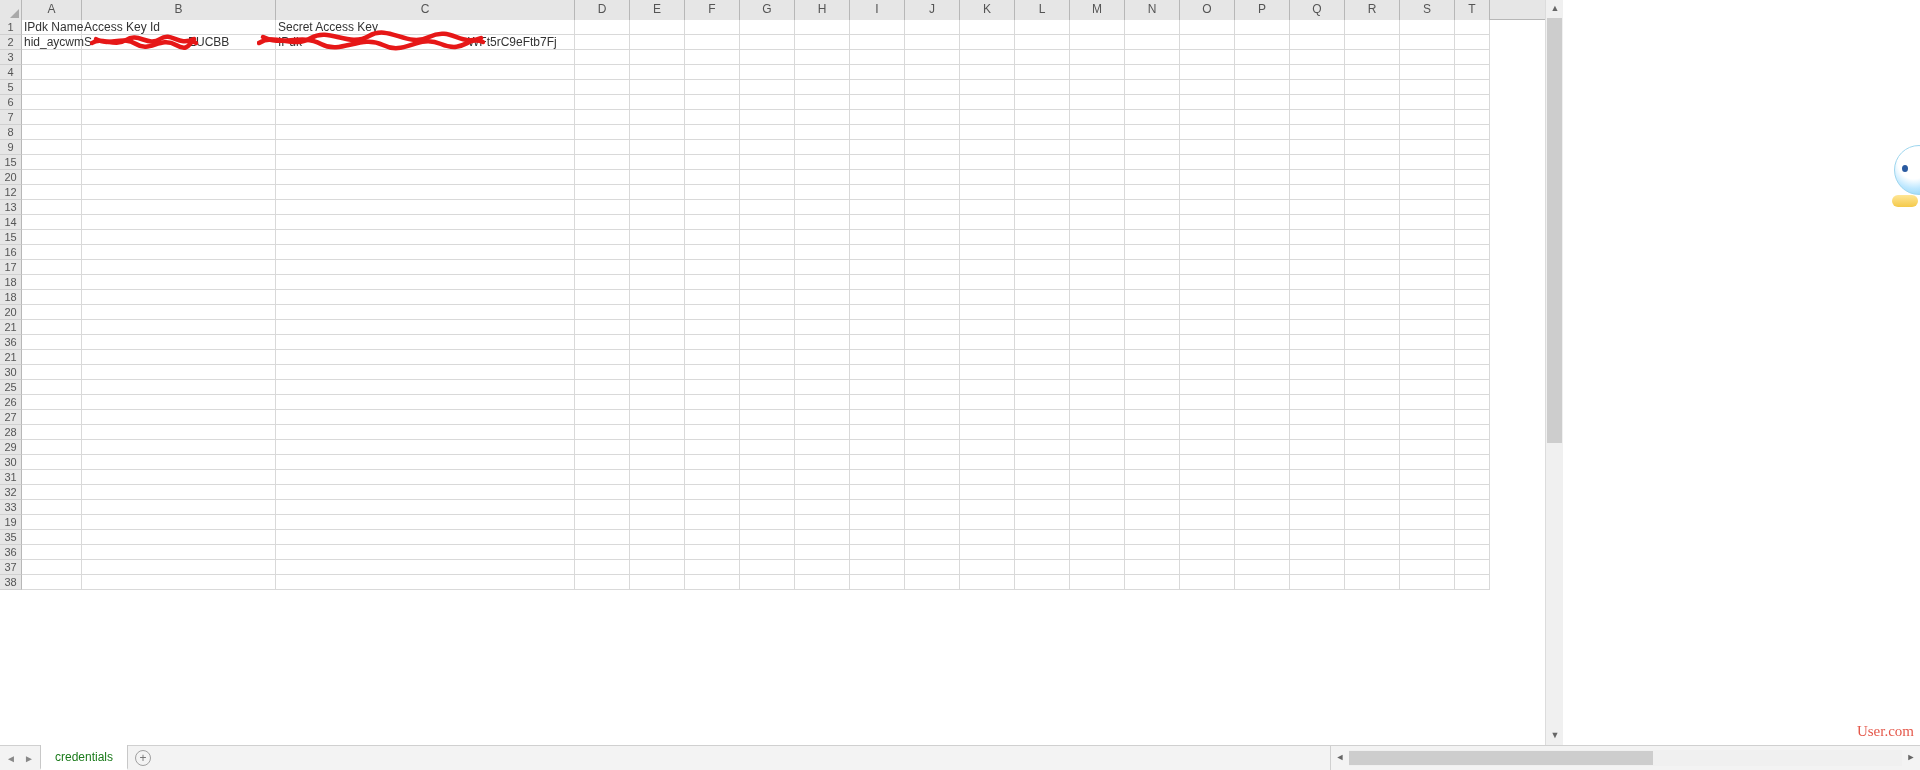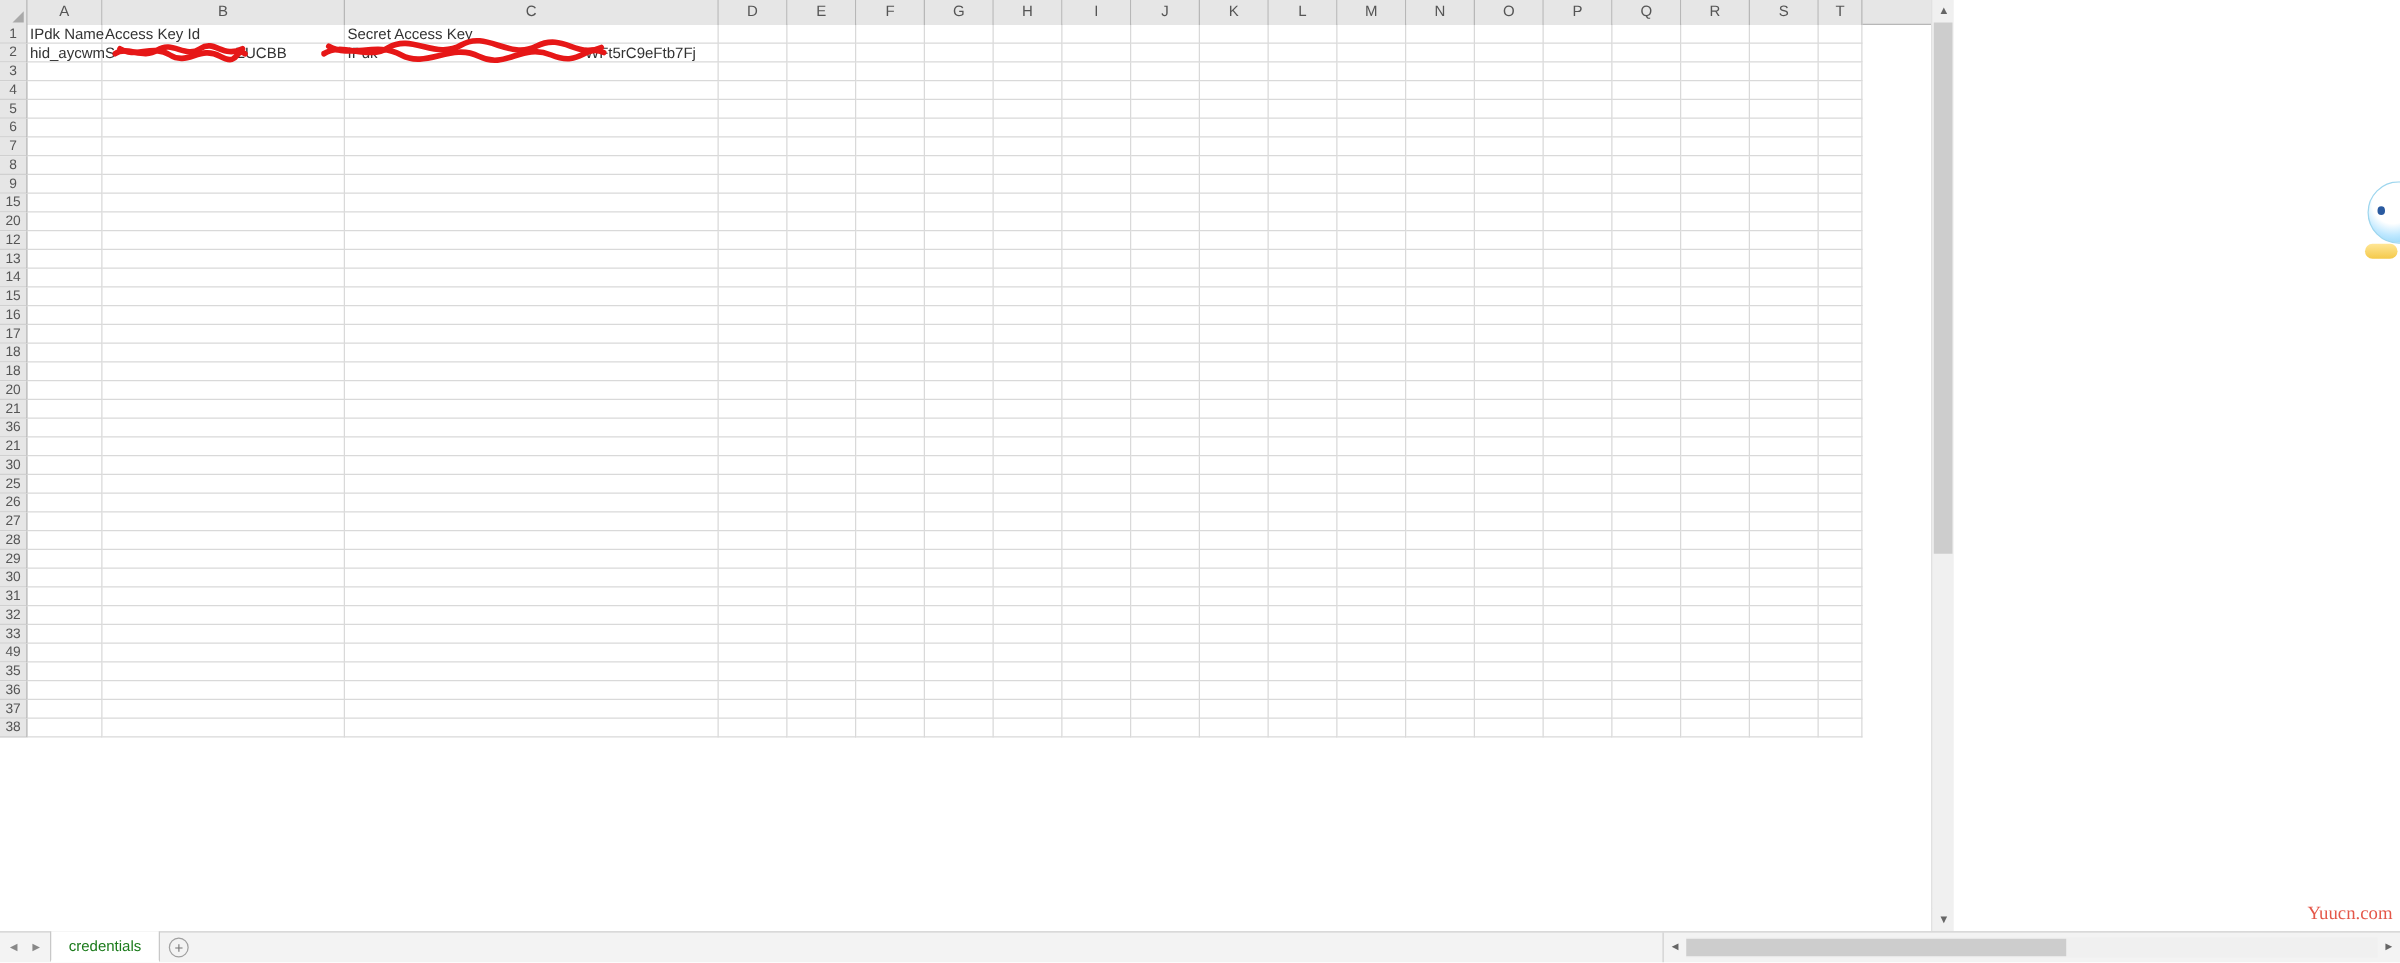--- a/index.html
+++ b/index.html
@@ -1021,21 +1021,21 @@
       <div class="cell" style="width: 55px;"></div>
       <div class="cell" style="width: 55px;"></div>
       <div class="cell" style="width: 55px;"></div>
       <div class="cell" style="width: 55px;"></div>
       <div class="cell" style="width: 55px;"></div>
       <div class="cell" style="width: 55px;"></div>
       <div class="cell" style="width: 55px;"></div>
       <div class="cell" style="width: 35px;"></div>
     </div>
     <div class="row">
-      <div class="row-h">49</div>
+      <div class="row-h">19</div>
       <div class="cell" style="width: 60px;"></div>
       <div class="cell" style="width: 194px;"></div>
       <div class="cell" style="width: 299px;"></div>
       <div class="cell" style="width: 55px;"></div>
       <div class="cell" style="width: 55px;"></div>
       <div class="cell" style="width: 55px;"></div>
       <div class="cell" style="width: 55px;"></div>
       <div class="cell" style="width: 55px;"></div>
       <div class="cell" style="width: 55px;"></div>
       <div class="cell" style="width: 55px;"></div>
@@ -1167,21 +1167,21 @@
     <path d="M6 7 C 24 17, 44 3, 64 14 S 104 4, 126 15 160 4, 184 14 210 5, 226 12"></path>
   </svg>
 </div>
 
 <div class="mascot">
   <div class="face"></div>
   <div class="eye l"></div>
   <div class="ribbon"></div>
 </div>
 
-<div class="watermark">Yuucn.com</div>
+<div class="watermark">User.com</div>
 
 <div class="tab-bar">
   <div class="tab-nav">
     <span class="tab-nav-btn">◄</span>
     <span class="tab-nav-btn">►</span>
   </div>
   <div class="sheet-tab">credentials</div>
   <div class="add-sheet">
     <div class="add-sheet-circle">+</div>
   </div>

